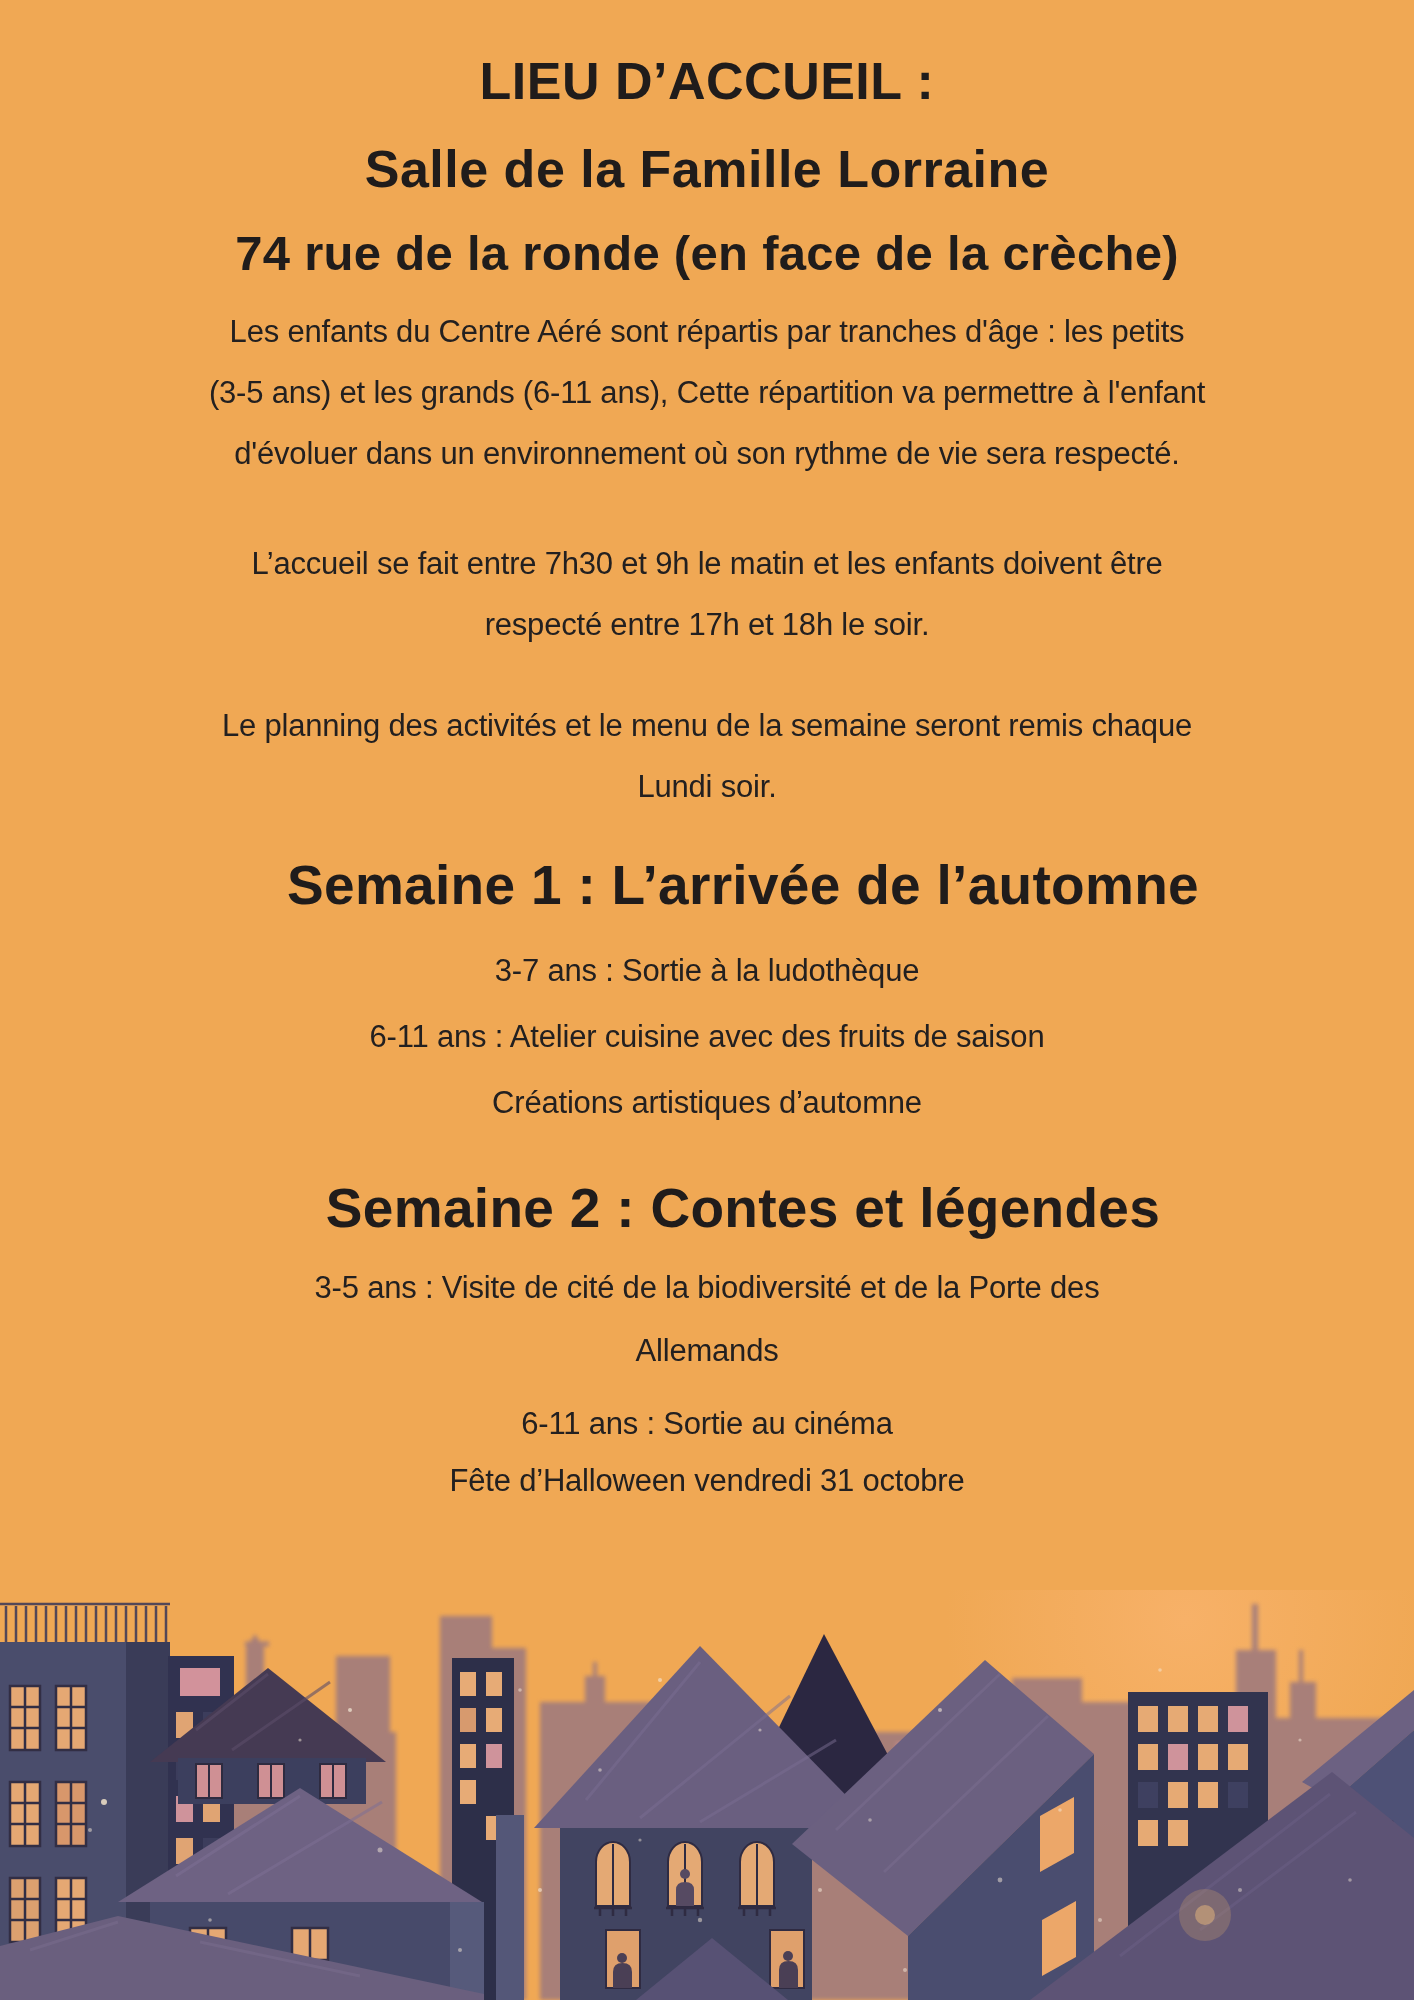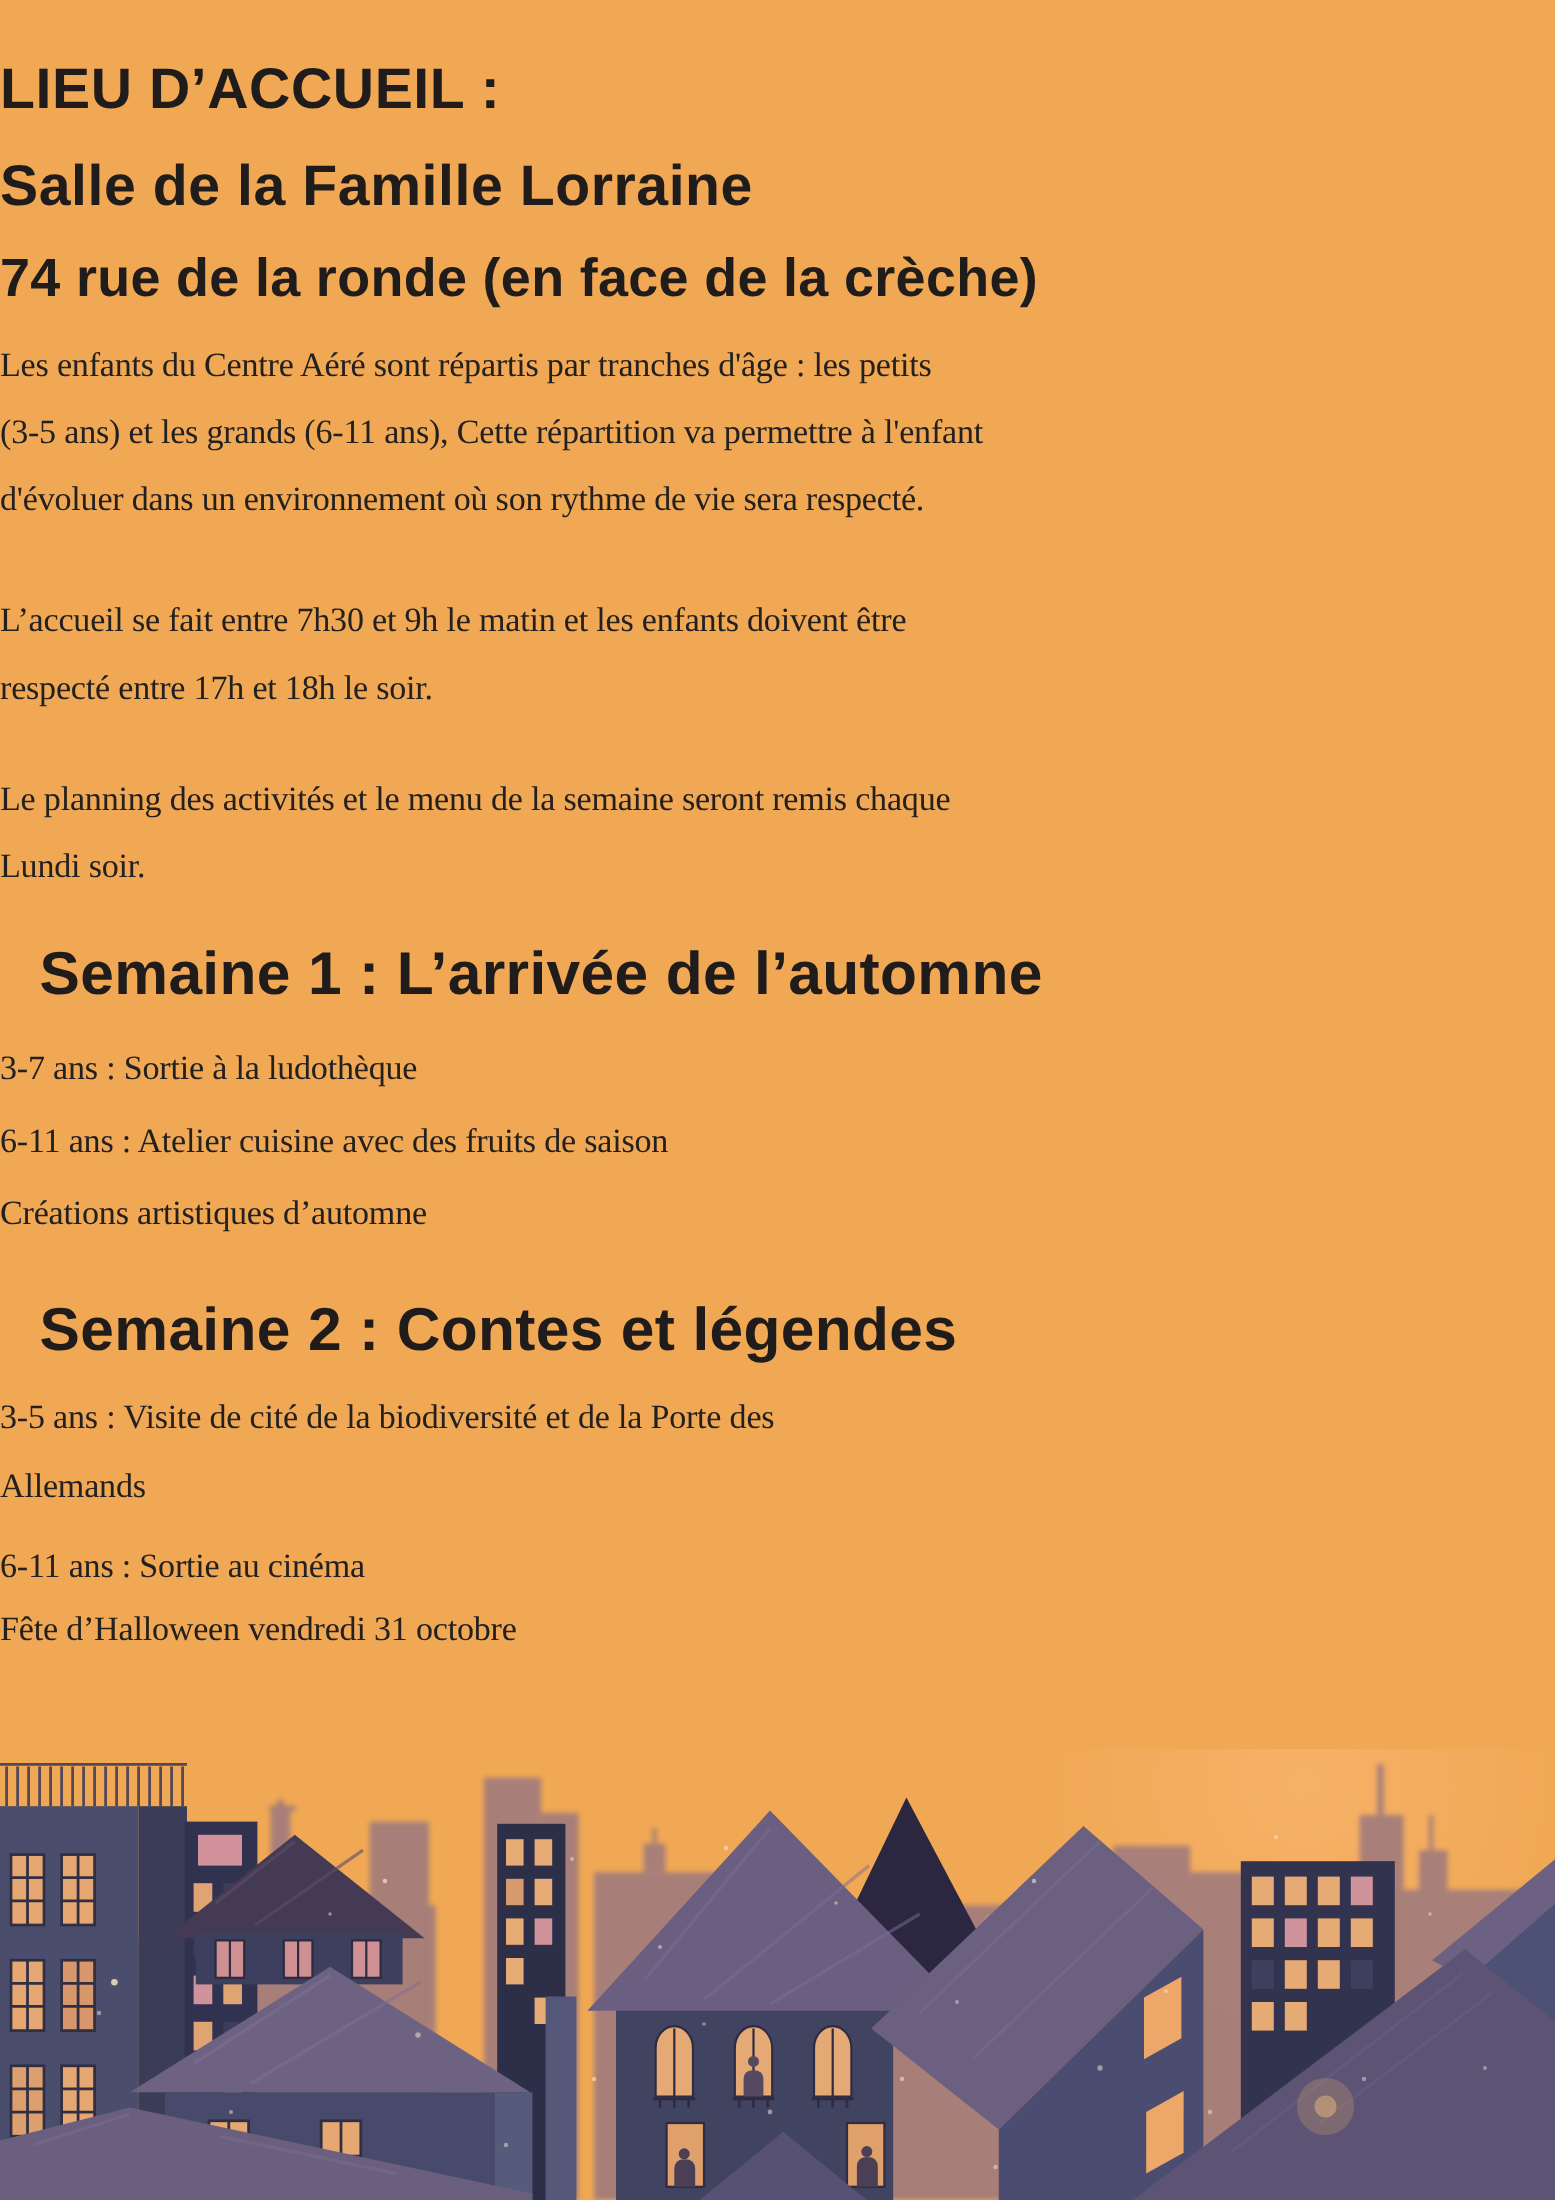--- a/index.html
+++ b/index.html
@@ -11,26 +11,26 @@
     width:1414px;height:2000px;
     font-family:"Liberation Sans",sans-serif;
     background:var(--bg);
   }
   .poster{
     position:relative;width:1414px;height:2000px;overflow:hidden;
     background:var(--bg);color:var(--ink);
   }
   .line{
     position:absolute;left:0;width:100%;
-    text-align:left;white-space:nowrap;line-height:1.2;
+    text-align:center;white-space:nowrap;line-height:1.2;
   }
   .h-big{font-weight:700;font-size:52px;letter-spacing:.5px;}
   .h-mid{font-weight:700;font-size:49px;letter-spacing:.3px;}
   .w-title{font-weight:700;font-size:55px;letter-spacing:.3px;padding-left:36px;}
-  .body-line{font-weight:400;font-size:31px;letter-spacing:-.2px;color:#232020;font-family:Liberation Serif, serif;}
+  .body-line{font-weight:400;font-size:31px;letter-spacing:-.2px;color:#232020;}
   .illustration{
     position:absolute;left:0;bottom:0;width:1414px;height:410px;
   }
 </style>
 </head>
 <body>
 
 <div class="poster">
 
   <div class="line h-big" style="top:50px">LIEU D’ACCUEIL :</div>

